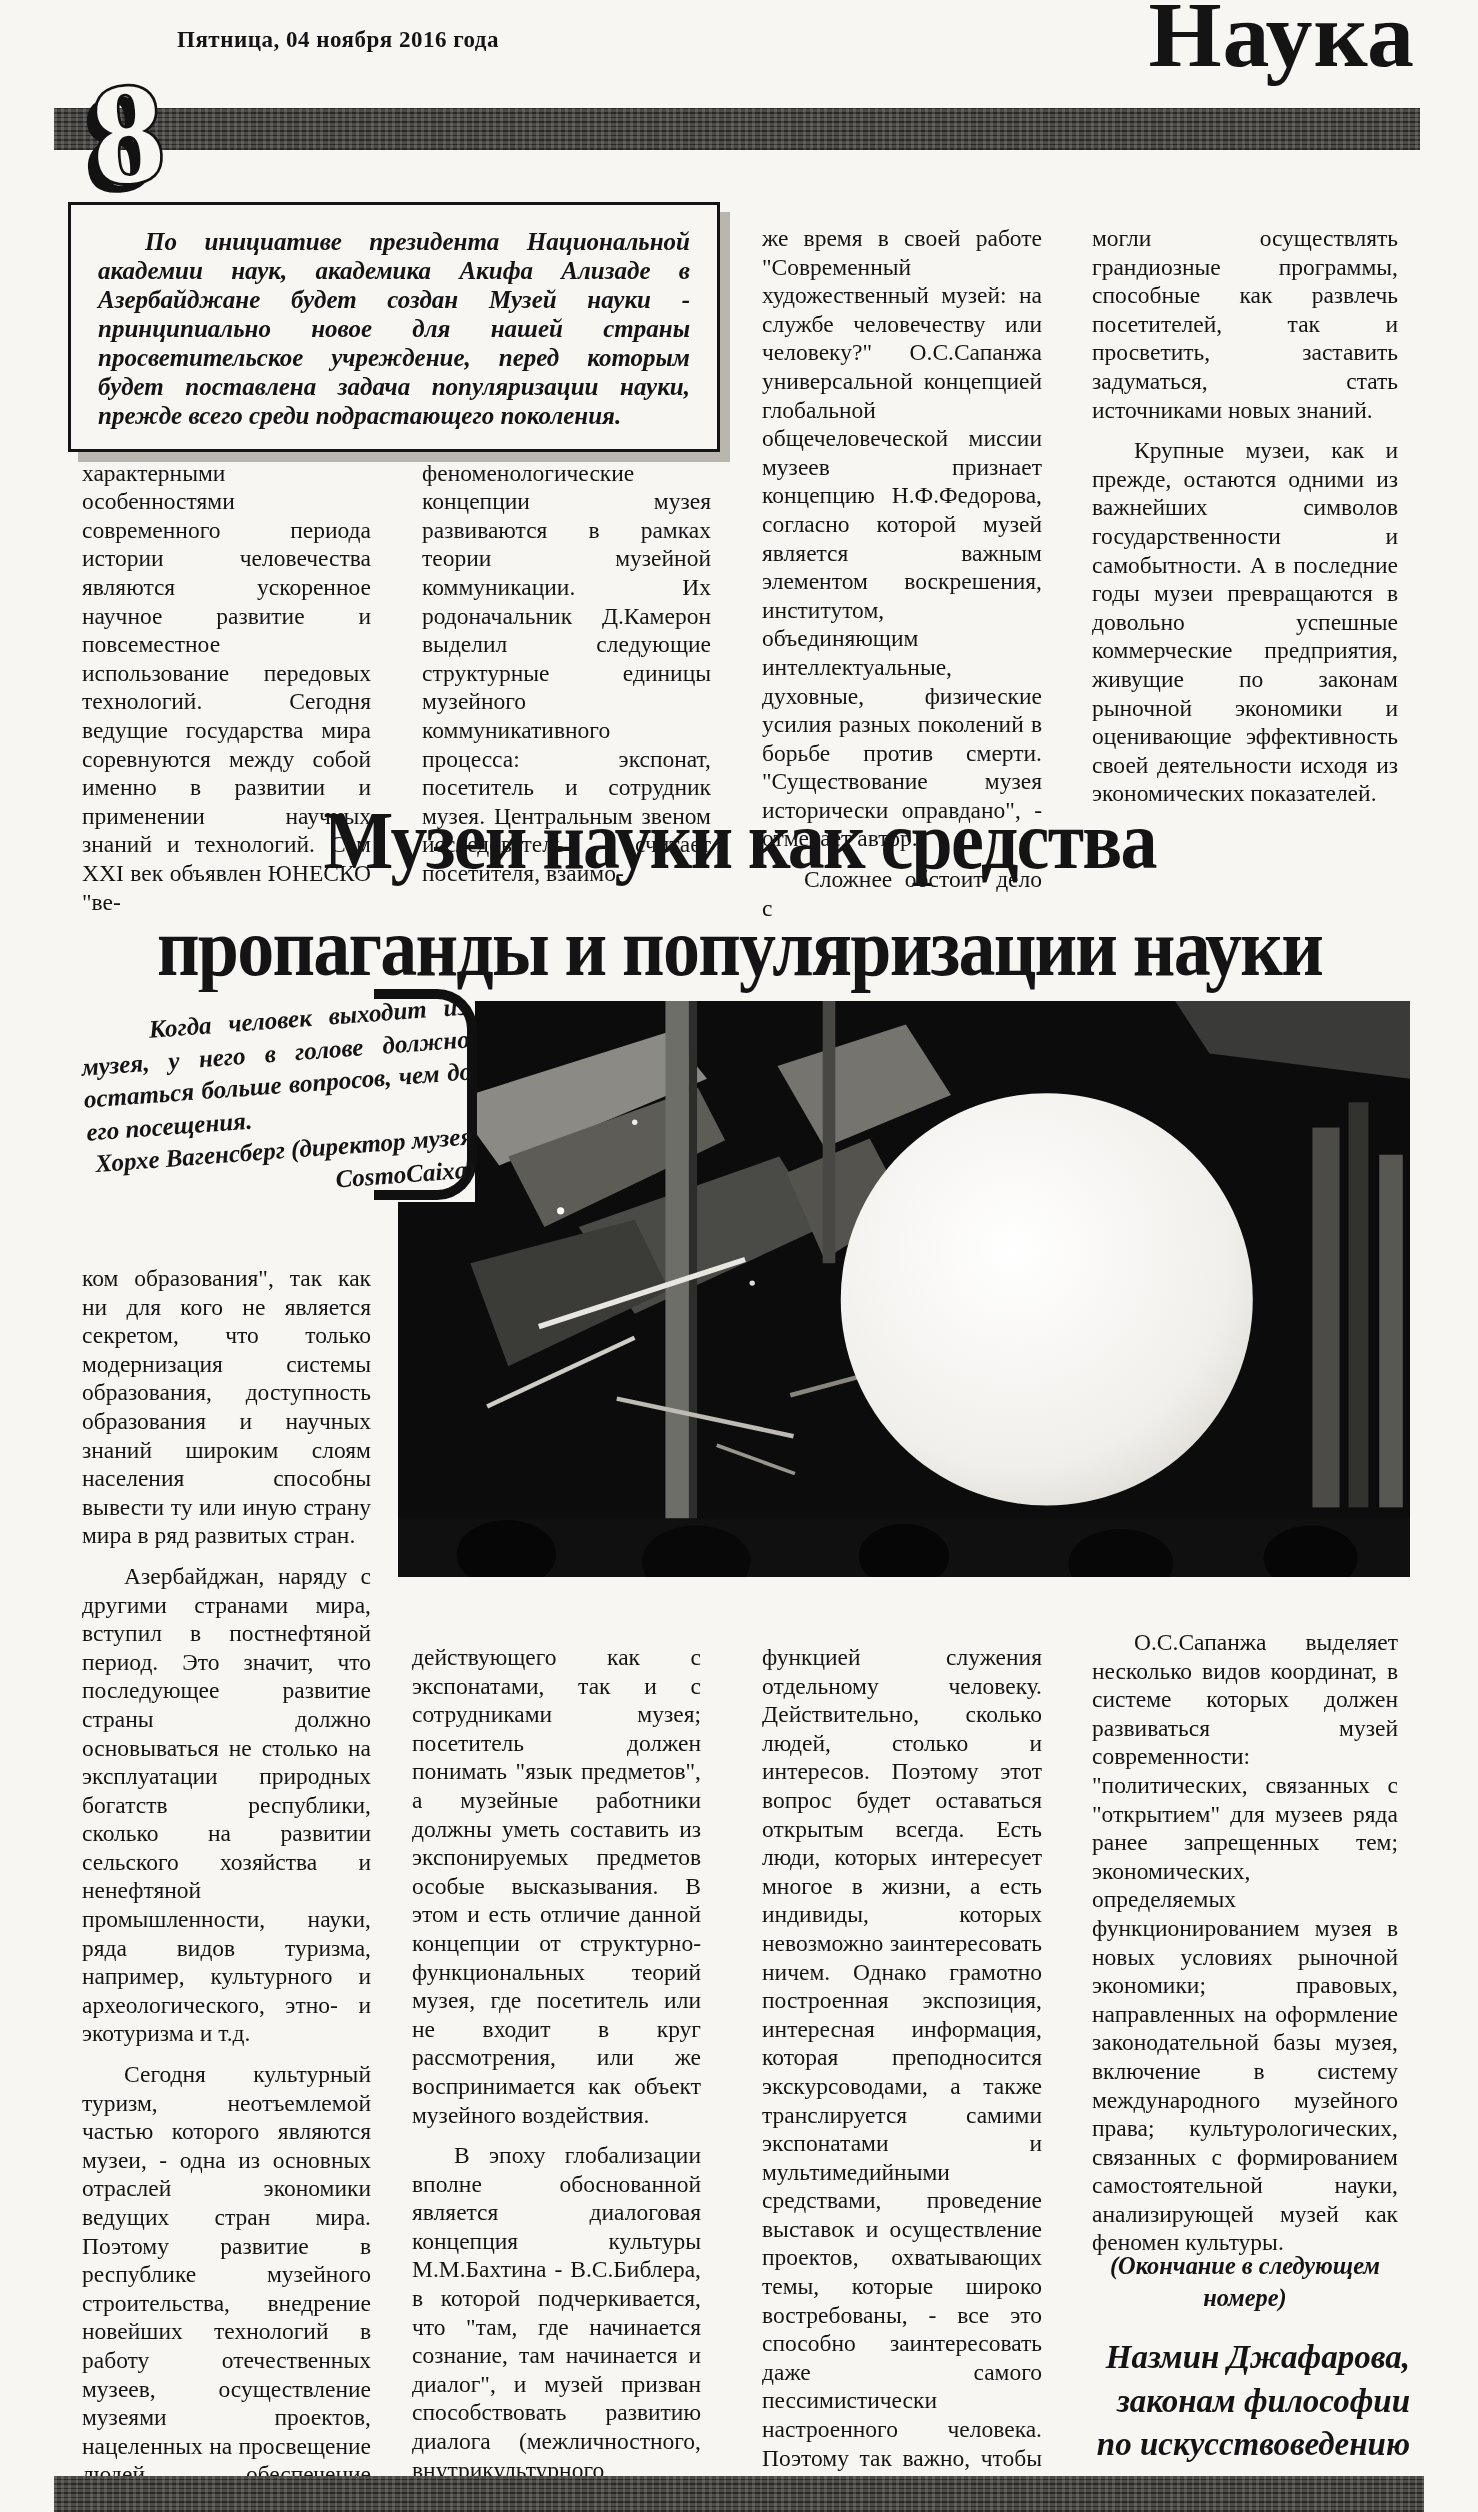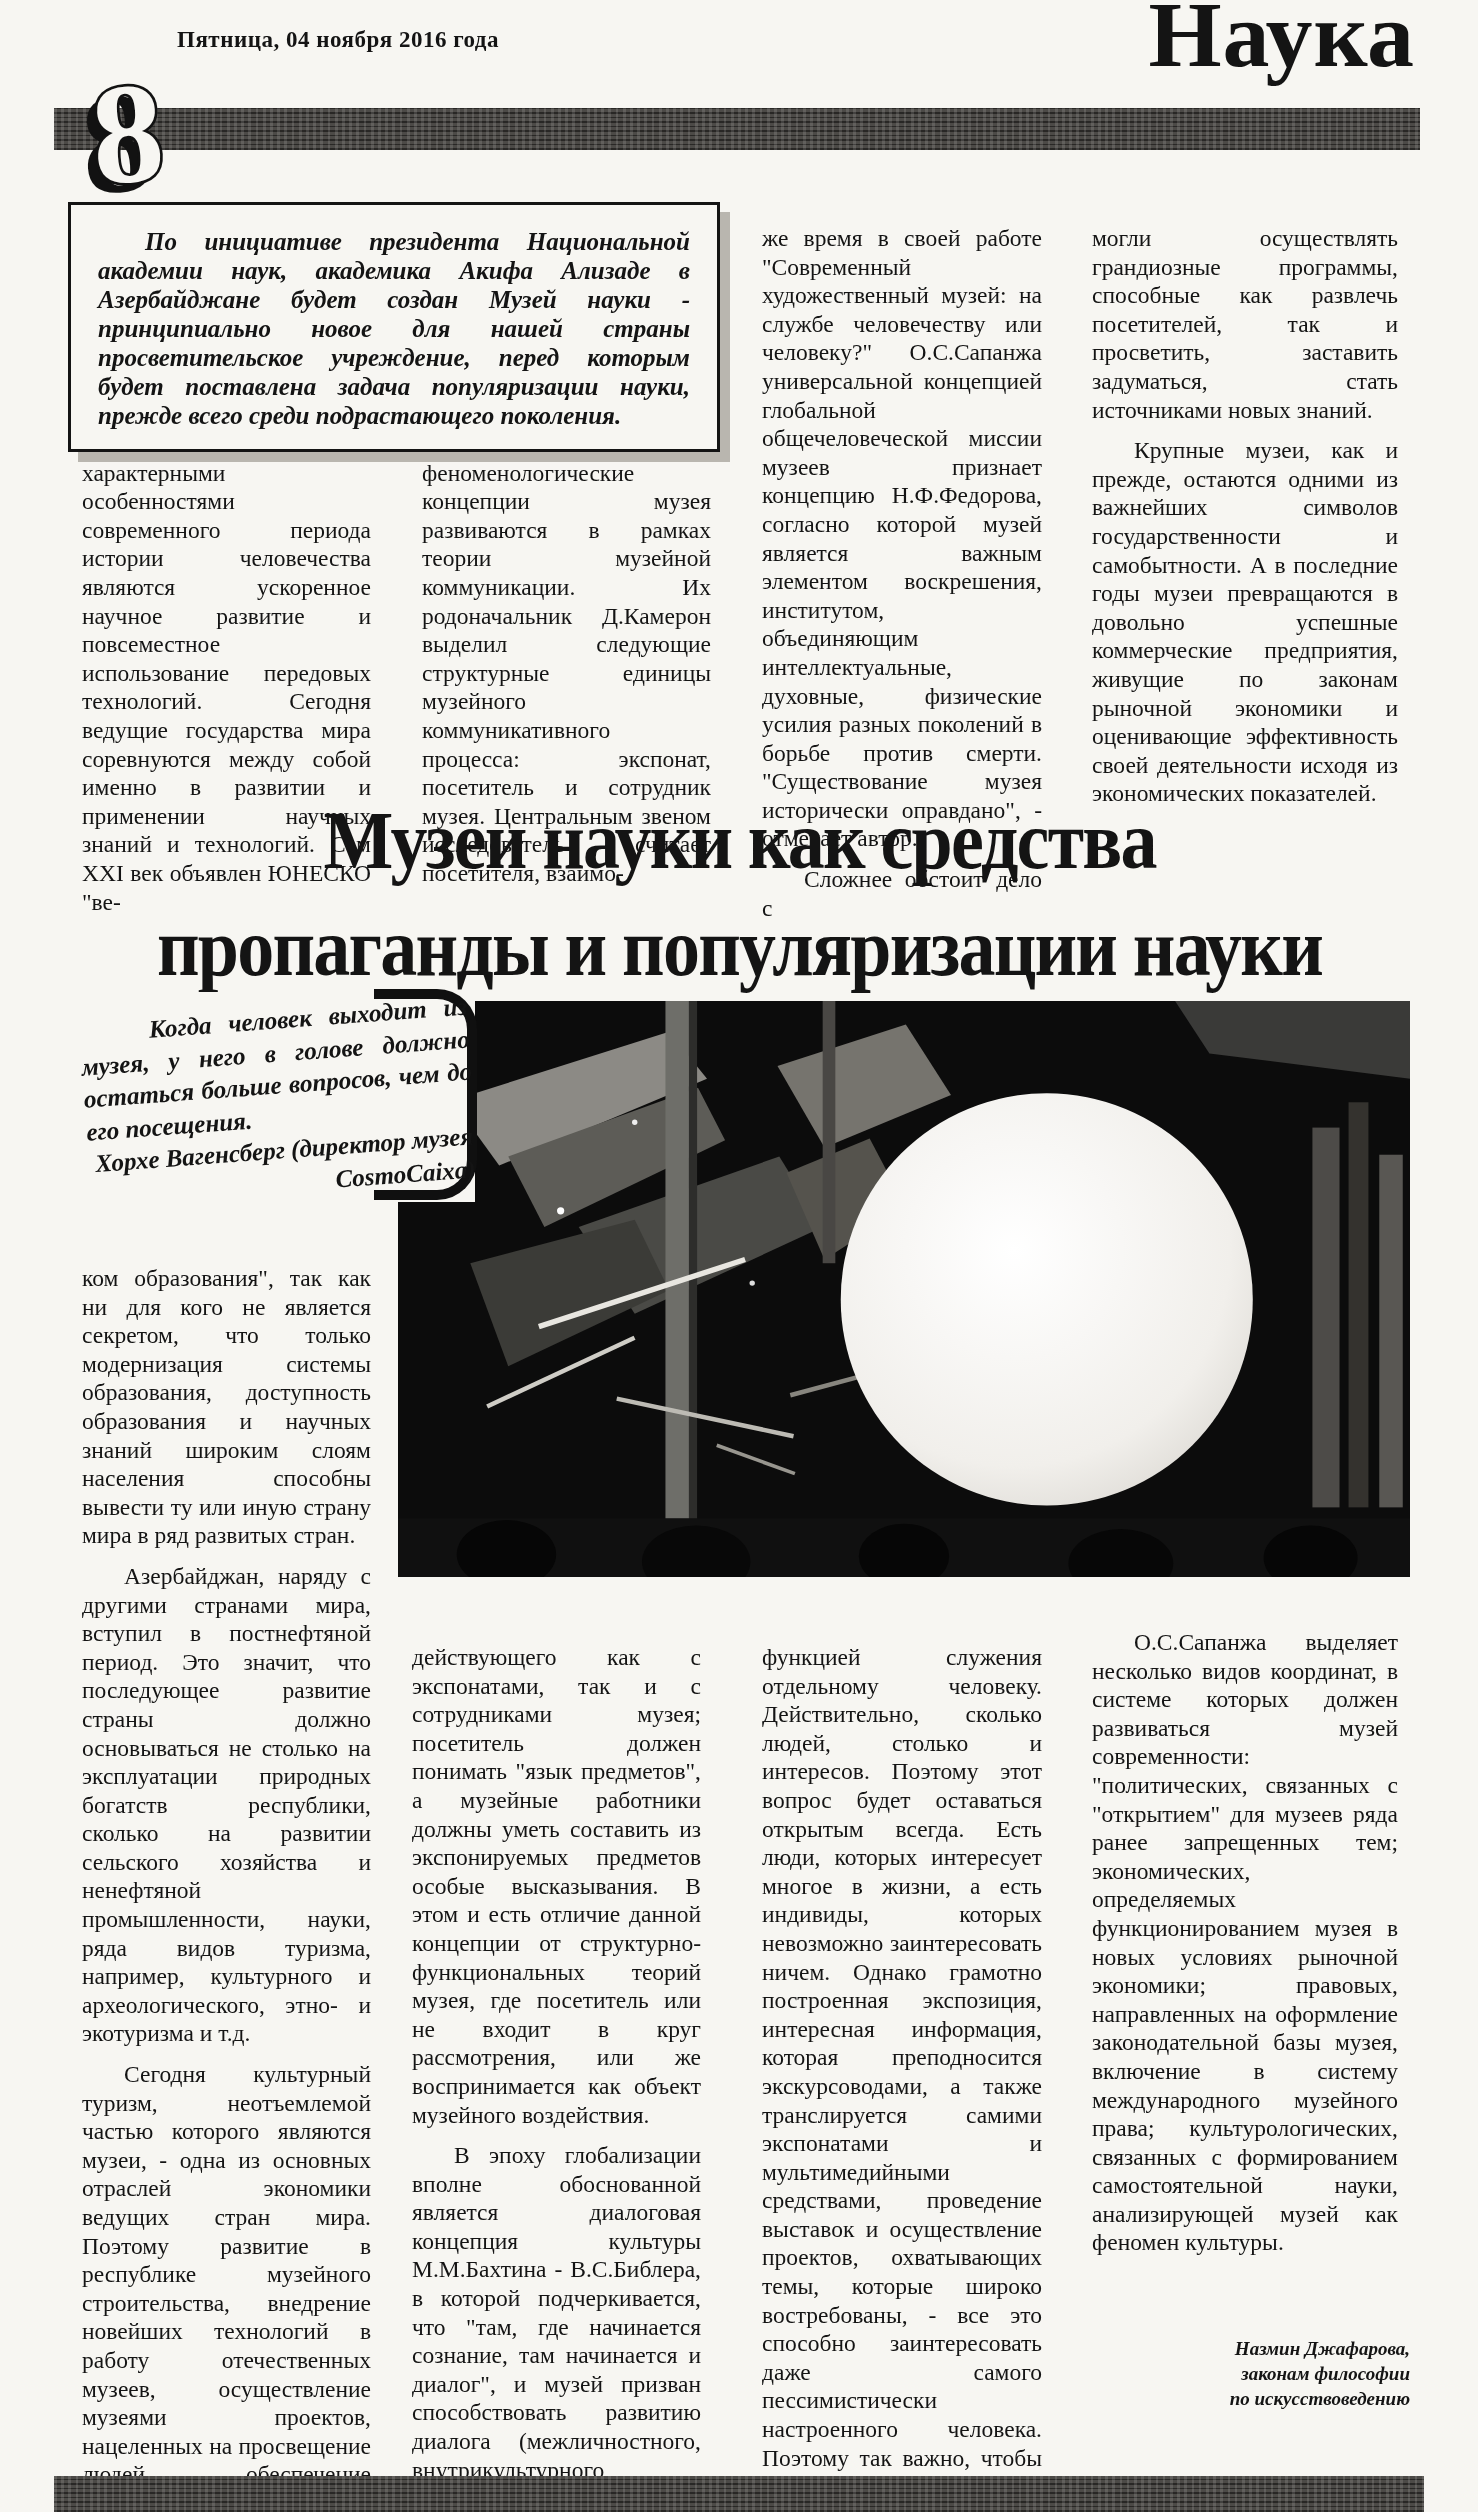--- a/index.html
+++ b/index.html
@@ -42,21 +42,21 @@
         border-radius:0 40px 40px 0;z-index:4;}
   .bubble-text{position:absolute;left:78px;top:1019px;width:389px;z-index:5;
         transform:rotate(-4.2deg);transform-origin:left top;
         font-weight:bold;font-style:italic;font-size:25px;line-height:1.3;}
   .bubble-text p{margin:0;text-align:justify;text-indent:70px;}
   .bubble-text .attr{text-align:right;text-indent:0;padding-right:3.6px;}
 
   .continuation{position:absolute;left:1080px;width:330px;top:2250px;text-align:center;
         font-weight:bold;font-style:italic;font-size:24.4px;line-height:1.3;}
   .author{position:absolute;left:1080px;width:330px;top:2336px;text-align:right;
-        font-weight:bold;font-style:italic;font-size:19px;line-height:1.32;}
+        font-weight:bold;font-style:italic;font-size:33px;line-height:1.32;}
 </style>
 </head>
 <body>
 
 <div id="page">
 
   <svg class="pagenum-svg" width="163" height="208" viewBox="0 0 180 230">
     <g transform="rotate(-4 90 115)" font-family="Liberation Serif, serif" font-size="158" font-weight="bold">
       <text x="22" y="192" fill="#121212">8</text>
       <text x="34" y="182" fill="#f7f6f2" stroke="#121212" stroke-width="6" paint-order="stroke">8</text>
@@ -147,20 +147,21 @@
     <p>действующего как с экспонатами, так и с сотрудниками музея; посетитель должен понимать "язык предметов", а музейные работники должны уметь составить из экспонируемых предметов особые высказывания. В этом и есть отличие данной концепции от структурно-функциональных теорий музея, где посетитель или не входит в круг рассмотрения, или же воспринимается как объект музейного воздействия.</p>
     <p class="ind">В эпоху глобализации вполне обоснованной является диалоговая концепция культуры М.М.Бахтина - В.С.Библера, в которой подчеркивается, что "там, где начинается сознание, там начинается и диалог", и музей призван способствовать развитию диалога (межличностного, внутрикультурного, межкультурного). В то</p>
   </div>
   <div class="col" style="left:750px;top:1631px;width:304px;">
     <p>функцией служения отдельному человеку. Действительно, сколько людей, столько и интересов. Поэтому этот вопрос будет оставаться открытым всегда. Есть люди, которых интересует многое в жизни, а есть индивиды, которых невозможно заинтересовать ничем. Однако грамотно построенная экспозиция, интересная информация, которая преподносится экскурсоводами, а также транслируется самими экспонатами и мультимедийными средствами, проведение выставок и осуществление проектов, охватывающих темы, которые широко востребованы, - все это способно заинтересовать даже самого пессимистически настроенного человека. Поэтому так важно, чтобы отечественные музеи функционировали в ногу со временем и</p>
   </div>
   <div class="col" style="left:1080px;top:1616px;width:330px;">
     <p class="ind">О.С.Сапанжа выделяет несколько видов координат, в системе которых должен развиваться музей современности: "политических, связанных с "открытием" для музеев ряда ранее запрещенных тем; экономических, определяемых функционированием музея в новых условиях рыночной экономики; правовых, направленных на оформление законодательной базы музея, включение в систему международного музейного права; культурологических, связанных с формированием самостоятельной науки, анализирующей музей как феномен культуры.</p>
   </div>
 
+  <div class="continuation">(Окончание в следующем номере)</div>
   <div class="author">
     <div>Назмин Джафарова,</div>
     <div>законам философии</div>
     <div>по искусствоведению</div>
   </div>
 
   <div class="rule-bar" style="left:54px;top:2476px;width:1370px;height:36px;"></div>
 </div>
 
 

